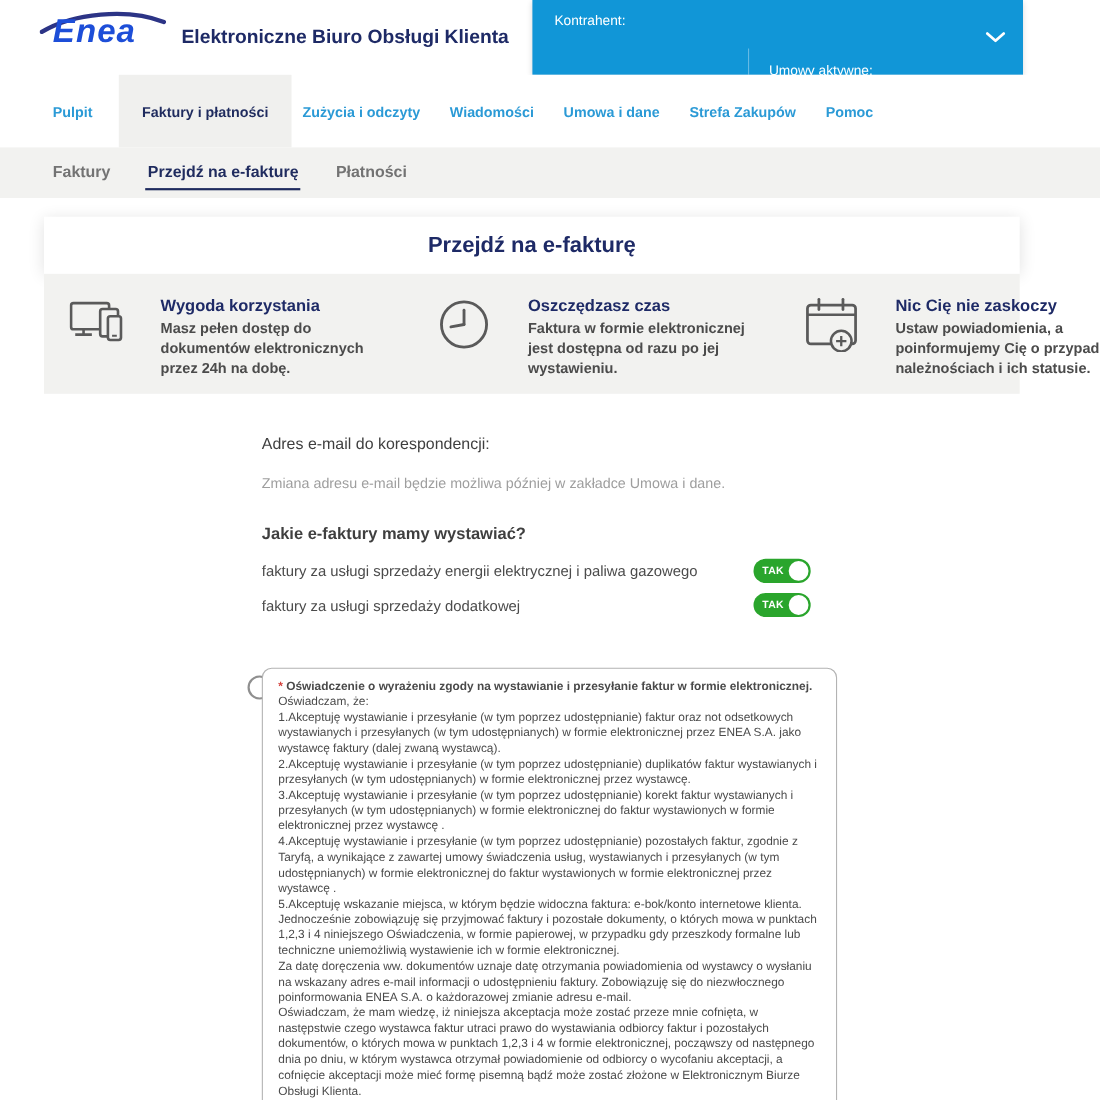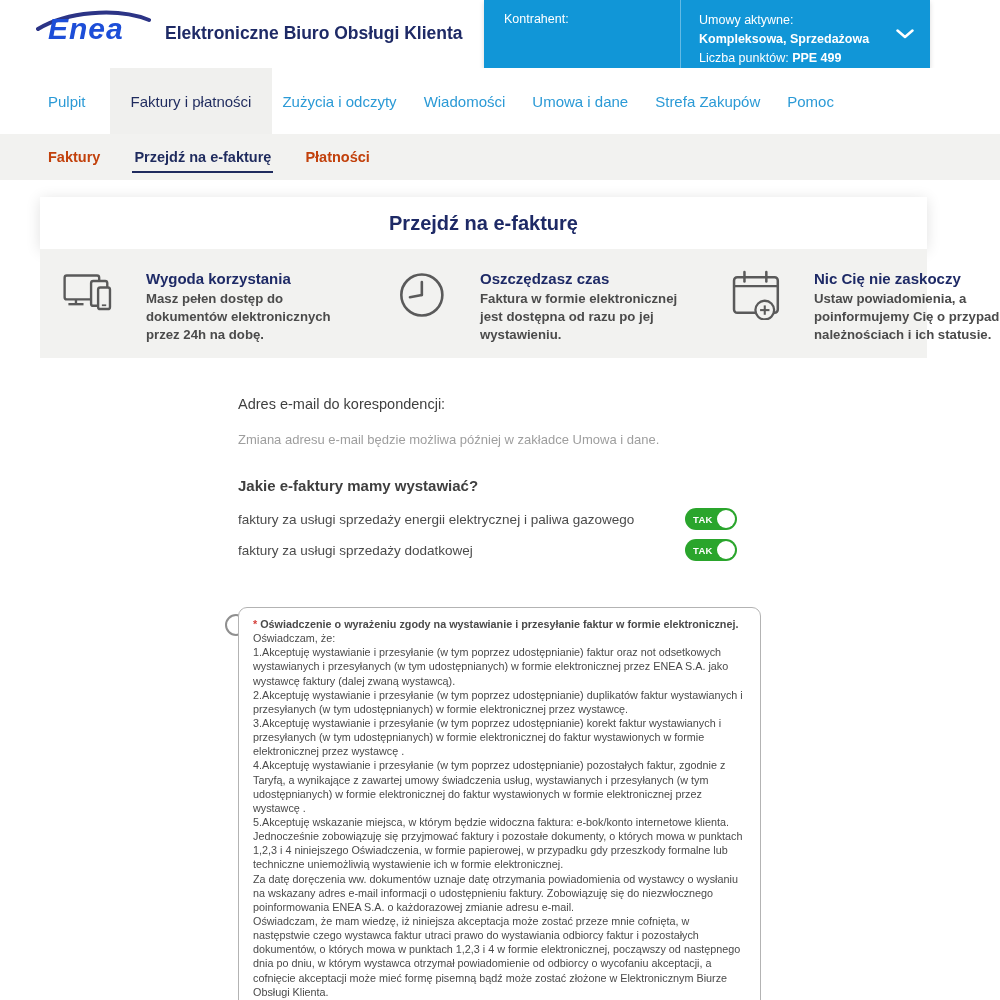--- a/index.html
+++ b/index.html
@@ -8,32 +8,32 @@
 
   
   .header { position:absolute; left:0; top:0; width:1000px; height:68px; background:#fff; }
   .logo { position:absolute; left:30px; top:6px; width:135px; height:58px; cursor:pointer; }
   .logo-swoosh { position:absolute; left:6px; top:3px; }
   .logo-text { position:absolute; left:18px; top:6px; font-style:italic; font-weight:800; font-size:30px; color:#1d4ed8; letter-spacing:1px; }
   .app-title { position:absolute; left:165px; top:23px; font-size:17.5px; font-weight:700; color:#1e2a66; }
 
   .contractor { position:absolute; left:484px; top:0; width:446px; height:68px; background:#1196d7; display:flex; color:#fff; font-size:12.5px; cursor:pointer; box-shadow:0 2px 5px rgba(0,0,0,0.15); }
   .cp-left { width:196px; padding:12px 0 0 20px; }
-  .cp-right { flex:1; padding:11px 0 0 18px; border-left:1px solid rgba(255,255,255,0.35); line-height:1.5; }
+  .cp-right { flex:1; padding:11px 0 0 18px; border-left:1px solid rgba(255,255,255,0.35); line-height:1.5;margin-top:44px; }
   .cp-bold { font-weight:700; }
   .cp-chevron { position:absolute; right:16px; top:29px; }
 
   
   .nav { position:absolute; left:0; top:68px; width:1000px; height:66px; background:#fff; display:flex; align-items:stretch; padding-left:48px; }
-  .nav a { display:flex; align-items:center; font-size:15px; font-weight:400; color:#2b9ad6; margin-right:27px; cursor:pointer; text-decoration:none; white-space:nowrap; }
+  .nav a { display:flex; align-items:center; font-size:13px; font-weight:700; color:#2b9ad6; margin-right:27px; cursor:pointer; text-decoration:none; white-space:nowrap; }
   .nav a.active { background:#f0f0ee; padding:0 21px; margin-left:-3px; margin-right:10px; color:#1f2b5e; }
 
   
   .subnav { position:absolute; left:0; top:134px; width:1000px; height:46px; background:#f2f2f0; display:flex; align-items:center; padding-left:48px; gap:34px; font-size:14.5px; font-weight:700; }
-  .subnav a { color:#c2410c; cursor:pointer; text-decoration:none; white-space:nowrap; }
+  .subnav a { color:#737373; cursor:pointer; text-decoration:none; white-space:nowrap; }
   .subnav a.active { color:#1f2b5e; position:relative; }
   .subnav a.active::after { content:""; position:absolute; left:-2px; right:-2px; bottom:-8px; height:2px; background:#1f2b5e; }
 
   
   .title-card { position:absolute; left:40px; top:197px; width:887px; height:52px; background:#fff; box-shadow:0 2px 14px rgba(0,0,0,0.12); display:flex; align-items:center; justify-content:center; }
   .title-card h1 { font-size:20px; font-weight:700; color:#1e2a66; }
   .benefits { position:absolute; left:40px; top:249px; width:887px; height:109px; background:#f2f2f0; display:flex; }
   .benefit { flex:1; display:flex; padding:21px 10px 0 23px;gap:16px; }
   .benefit-icon { width:54px; height:50px; margin-right:13px; flex-shrink:0; color:#5a5a5a; }
   .benefit-title { font-size:15px; font-weight:700; color:#1e2a66; margin-bottom:3px; }

